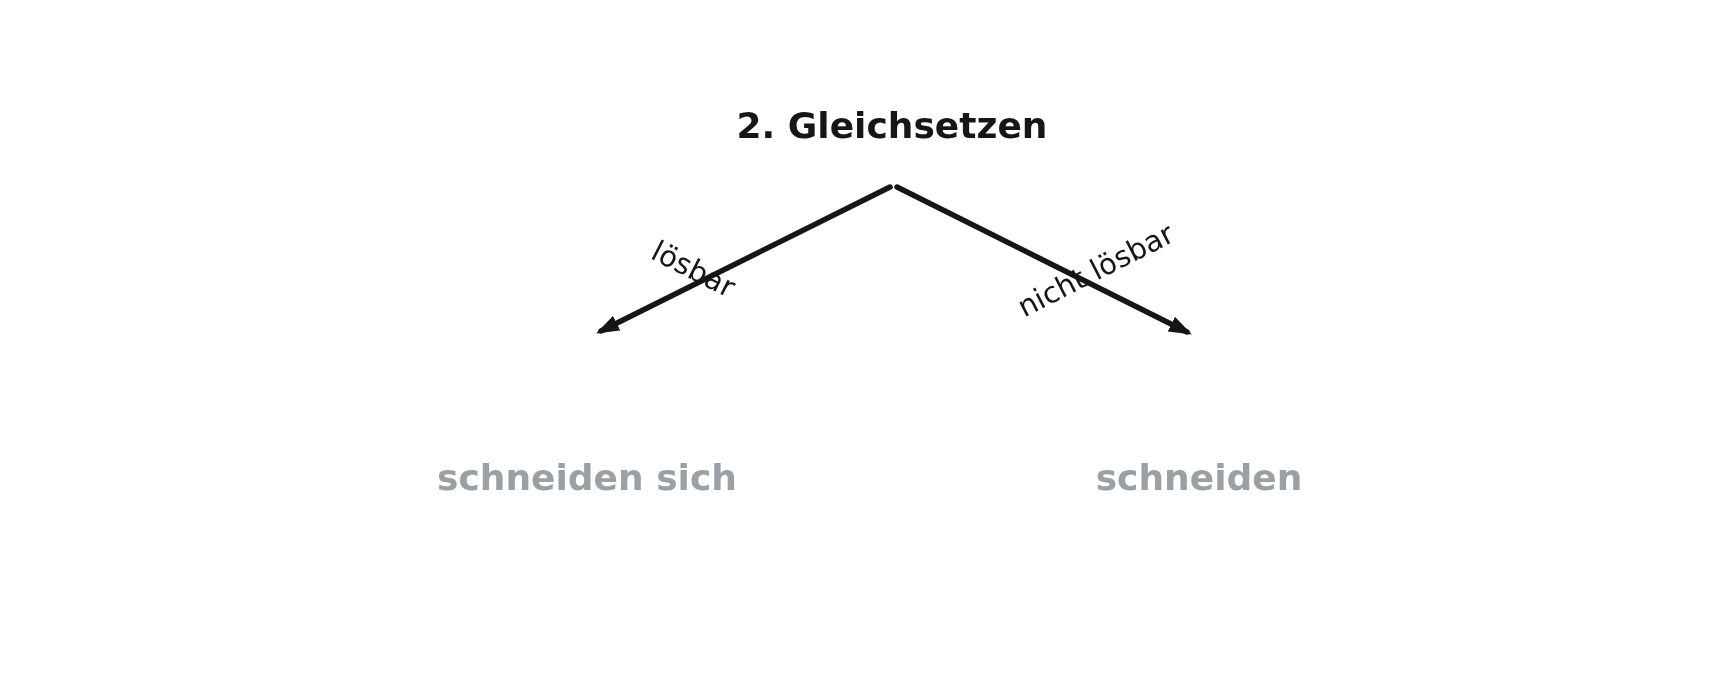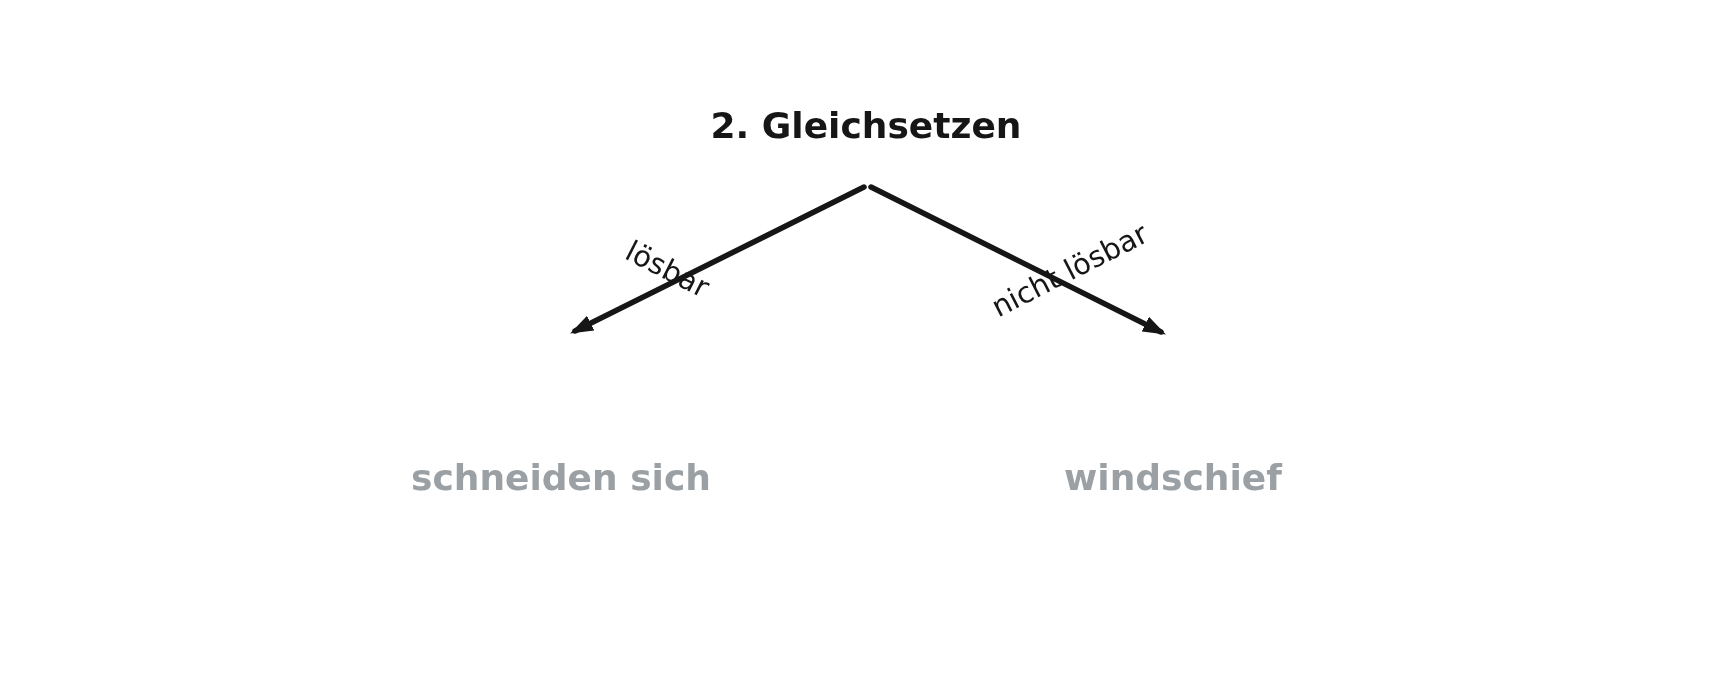--- a/index.html
+++ b/index.html
@@ -10,20 +10,21 @@
   * { margin: 0; padding: 0; box-sizing: border-box; }
   html, body { background: var(--background); }
   .canvas {
     position: relative;
     width: 1491px;
     height: 680px;
     background: var(--background);
     overflow: hidden;
     font-family: "DejaVu Sans", "Liberation Sans", sans-serif;
     color: var(--ink);
+    margin-left: 26px;
   }
   .arrows {
     position: absolute;
     left: 0; top: 0;
     width: 1733px; height: 680px;
     display: block;
   }
   .arrows line {
     stroke: var(--ink);
     stroke-width: 5.5;
@@ -94,15 +95,15 @@
   </svg>
 
   <div class="title">2. Gleichsetzen</div>
 
   <div class="edge-label left">lösbar</div>
 
   <div class="edge-label right">nicht lösbar</div>
 
   <div class="result left">schneiden sich</div>
 
-  <div class="result right">windschief</div>
+  <div class="result right">schneiden</div>
 
 </div>
 
 </body></html>

